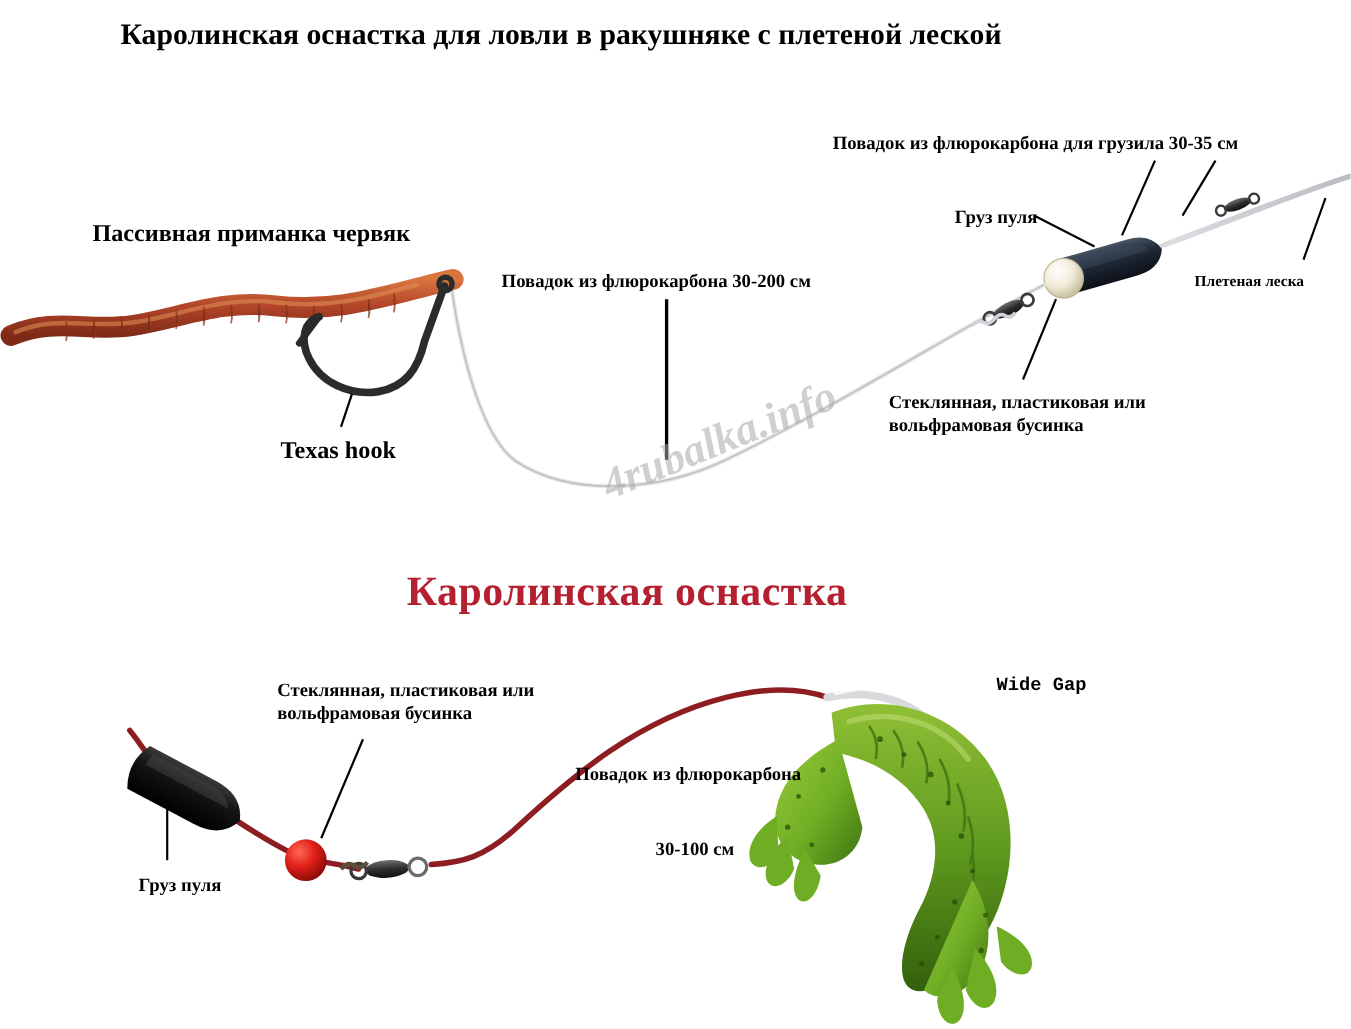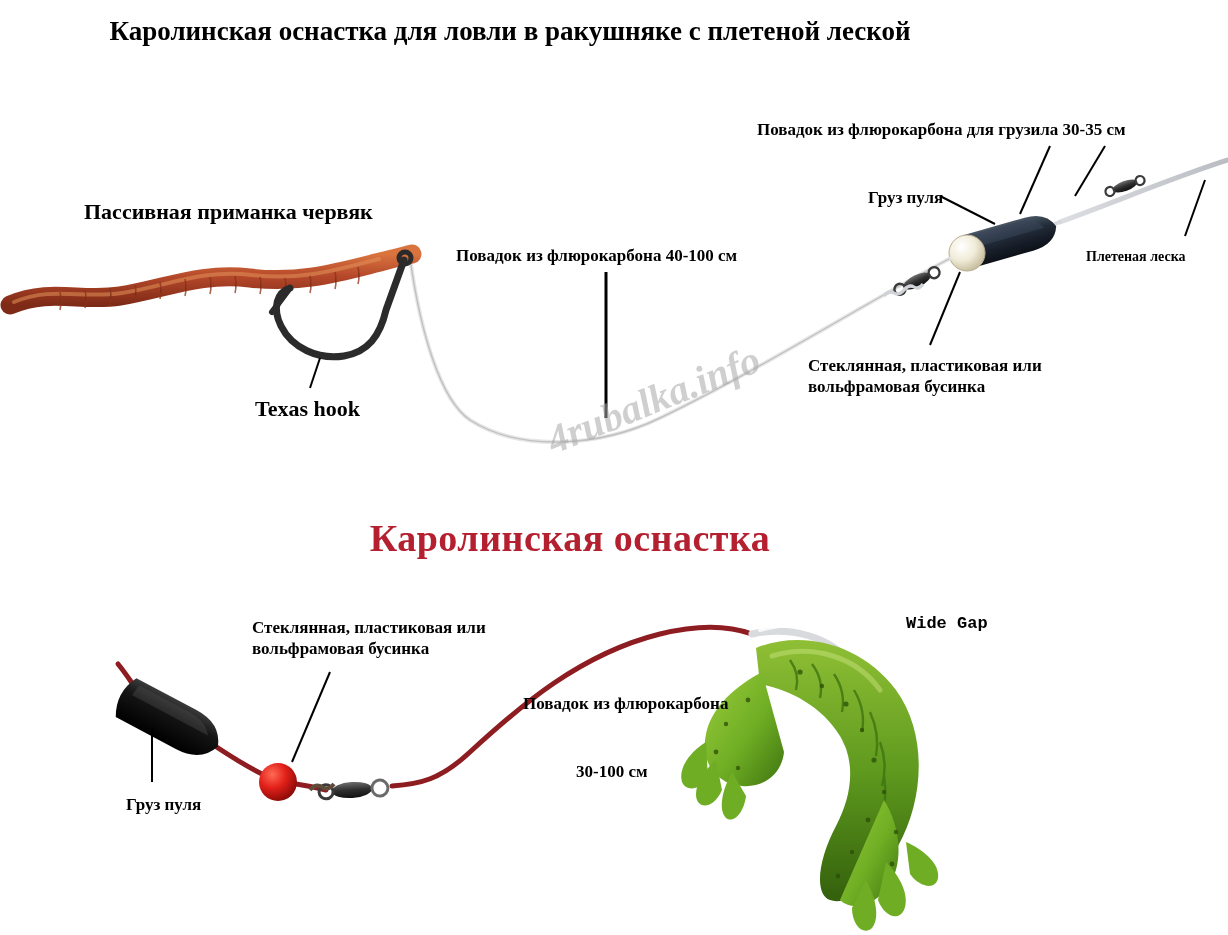--- a/index.html
+++ b/index.html
@@ -267,21 +267,21 @@
 
     <line x1="292" y1="762" x2="330" y2="672" stroke="#000000" stroke-width="2"></line>
 
     <line x1="152" y1="782" x2="152" y2="728" stroke="#000000" stroke-width="2"></line>
   </svg>
 
   <div class="lbl" style="left:84px; top:199px; font-size:22px;">Пассивная приманка червяк</div>
 
   <div class="lbl" style="left:255px; top:396px; font-size:22px;">Texas hook</div>
 
-  <div class="lbl" style="left:456px; top:246px; font-size:17px;">Повадок из флюрокарбона 40-100 см</div>
+  <div class="lbl" style="left:456px; top:246px; font-size:17px;">Повадок из флюрокарбона 30-200 см</div>
 
   <div class="lbl" style="left:757px; top:120px; font-size:17px;">Повадок из флюрокарбона для грузила 30-35 см</div>
 
   <div class="lbl" style="left:868px; top:188px; font-size:17px;">Груз пуля</div>
 
   <div class="lbl" style="left:1086px; top:248px; font-size:14px;">Плетеная леска</div>
 
   <div class="lbl" style="left:808px; top:356px; font-size:17px; text-align:left;">Стеклянная, пластиковая или
 вольфрамовая бусинка</div>
 
@@ -289,17 +289,17 @@
 
   <div id="watermark">4rubalka.info</div>
 
   <div class="lbl" style="left:252px; top:618px; font-size:17px;">Стеклянная, пластиковая или
 вольфрамовая бусинка</div>
 
   <div class="lbl" style="left:126px; top:795px; font-size:17px;">Груз пуля</div>
 
   <div class="lbl" style="left:523px; top:694px; font-size:17px;">Повадок из флюрокарбона</div>
 
-  <div class="lbl" style="left:576px; top:762px; font-size:17px;">30-100 см</div>
+  <div class="lbl" style="left:596px; top:762px; font-size:17px;">30-100 см</div>
 
   <div class="lbl wide-gap-lbl" style="left:906px; top:614px;">Wide Gap</div>
 
 </div>
 
 </body></html>

